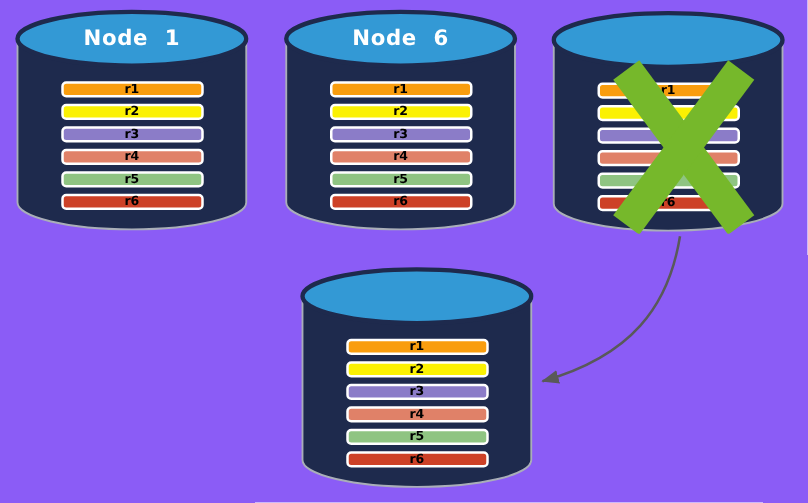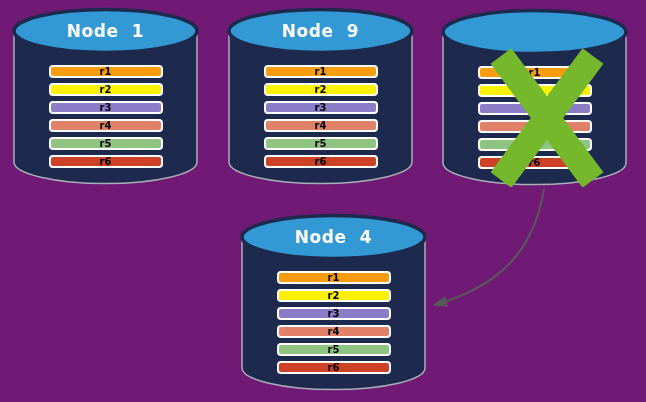--- a/index.html
+++ b/index.html
@@ -1,17 +1,17 @@
 <!DOCTYPE html>
 <html><head>
 <meta charset="utf-8">
 <style>
   html,body{margin:0;padding:0;background:#fff;}
   .canvas{
-    position:relative;width:646px;height:402px;background:#701a75;overflow:hidden;
+    position:relative;width:646px;height:402px;background:#8b5cf6;overflow:hidden;
     font-family:"DejaVu Sans","Liberation Sans",sans-serif;
   }
   .node{position:absolute;width:187px;height:179px;}
   .node svg.cyl{position:absolute;left:0;top:0;}
   .node .title{
     position:absolute;left:0;top:1px;width:100%;height:46px;
     display:flex;align-items:center;justify-content:center;
     color:#fff;font-weight:bold;font-size:17px;word-spacing:7px;letter-spacing:.5px;
   }
   .rows{
@@ -62,21 +62,21 @@
           <span>r6</span>
         </div>
     </div>
   </div>
 
   <div class="node n2">
     <svg class="cyl" width="187" height="179" viewBox="0 0 187 179">
       <path d="M2,24 V155 A91.5,21.5 0 0 0 185,155 V24" stroke-width="1.5" fill="#1E2A4D" stroke="#A9AEB8"></path>
       <ellipse cx="93.5" cy="24" rx="91.5" ry="21.5" stroke-width="3.5" fill="#3399D5" stroke="#1E2A4D"></ellipse>
     </svg>
-    <div class="title">Node 9</div>
+    <div class="title">Node 6</div>
     <div class="rows">
       <div class="row" style="background: rgb(249, 157, 14);">
           <span>r1</span>
         </div>
       <div class="row" style="background: rgb(251, 241, 3);">
           <span>r2</span>
         </div>
       <div class="row" style="background: rgb(139, 124, 200);">
           <span>r3</span>
         </div>
@@ -117,21 +117,20 @@
           <span>r6</span>
         </div>
     </div>
   </div>
 
   <div class="node n4">
     <svg class="cyl" width="187" height="179" viewBox="0 0 187 179">
       <path d="M2,24 V155 A91.5,21.5 0 0 0 185,155 V24" stroke-width="1.5" fill="#1E2A4D" stroke="#A9AEB8"></path>
       <ellipse cx="93.5" cy="24" rx="91.5" ry="21.5" stroke-width="3.5" fill="#3399D5" stroke="#1E2A4D"></ellipse>
     </svg>
-    <div class="title">Node 4</div>
     <div class="rows">
       <div class="row" style="background: rgb(249, 157, 14);">
           <span>r1</span>
         </div>
       <div class="row" style="background: rgb(251, 241, 3);">
           <span>r2</span>
         </div>
       <div class="row" style="background: rgb(139, 124, 200);">
           <span>r3</span>
         </div>

